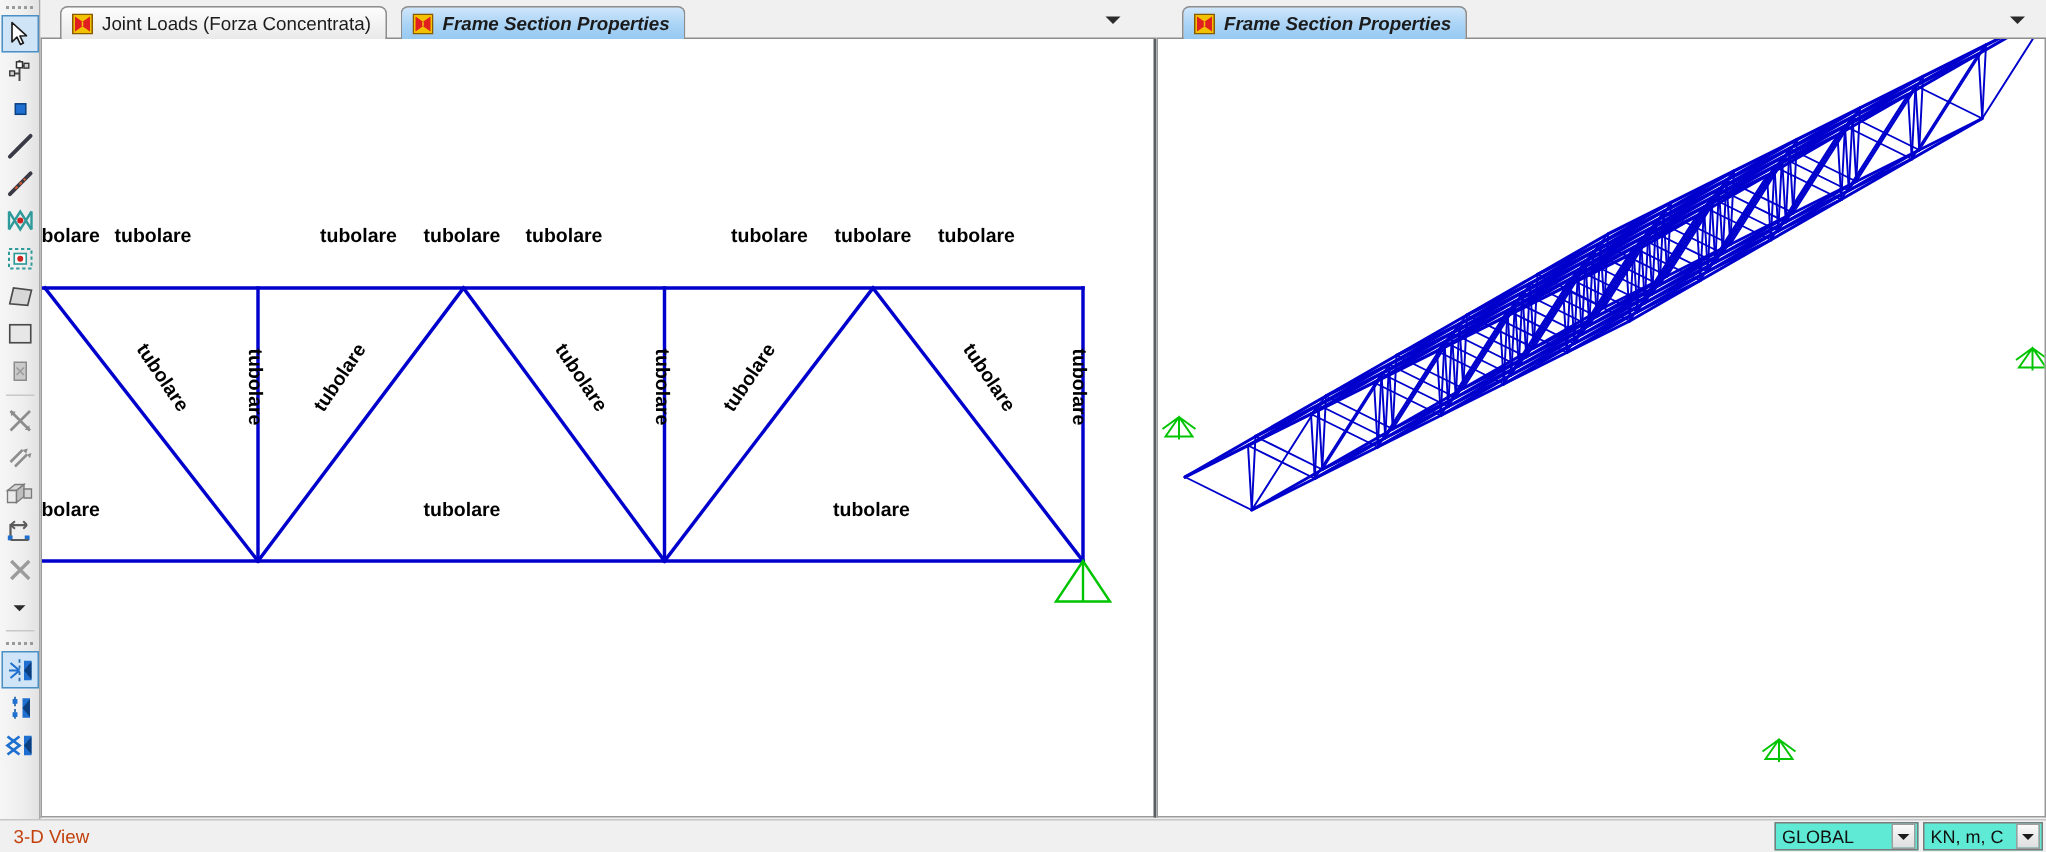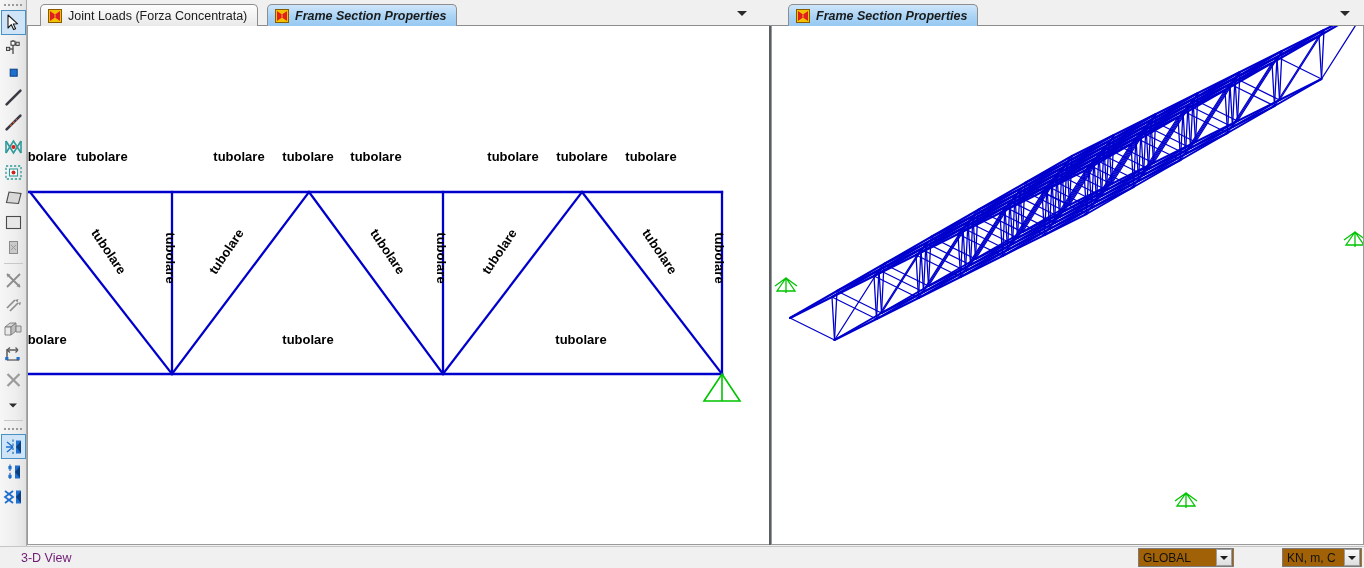--- a/index.html
+++ b/index.html
@@ -117,35 +117,34 @@
 
   
   #statusbar {
     position: absolute; left: 0; bottom: 0;
     width: 1364px; height: 22px;
     background: #f0f0f0;
     border-top: 1px solid #c6c6c6;
     display: flex; align-items: center;
   }
   #status-text {
-    margin-left: 21px;
-    font-size: 12.5px; color: #701a75;
+    margin-left: 9px;
+    font-size: 12.5px; color: #c2410c;
   }
   #status-right {
     position: absolute; right: 2px; top: 1px;
     display: flex; gap: 3px; align-items: center;
   }
   .combo {
     height: 19px;
     border: 1px solid #7b7b7b;
-    background: #a16207;
+    background: #5eead4;
     display: flex; align-items: center;
     font-size: 12px; color: #111;
     padding-left: 4px;
-    margin-left: 45px;
   }
   .combo .cval { flex: 1 1 auto; white-space: nowrap; }
   .combo .cbtn {
     width: 16px; height: 17px; margin: 0 1px 0 2px;
     background: linear-gradient(to bottom,#fafafa,#dedede);
     border: 1px solid #9d9d9d;
     display: flex; align-items: center; justify-content: center;
   }
   .combo .cbtn .caret {
     border-left-width: 4px; border-right-width: 4px; border-top-width: 4px;

